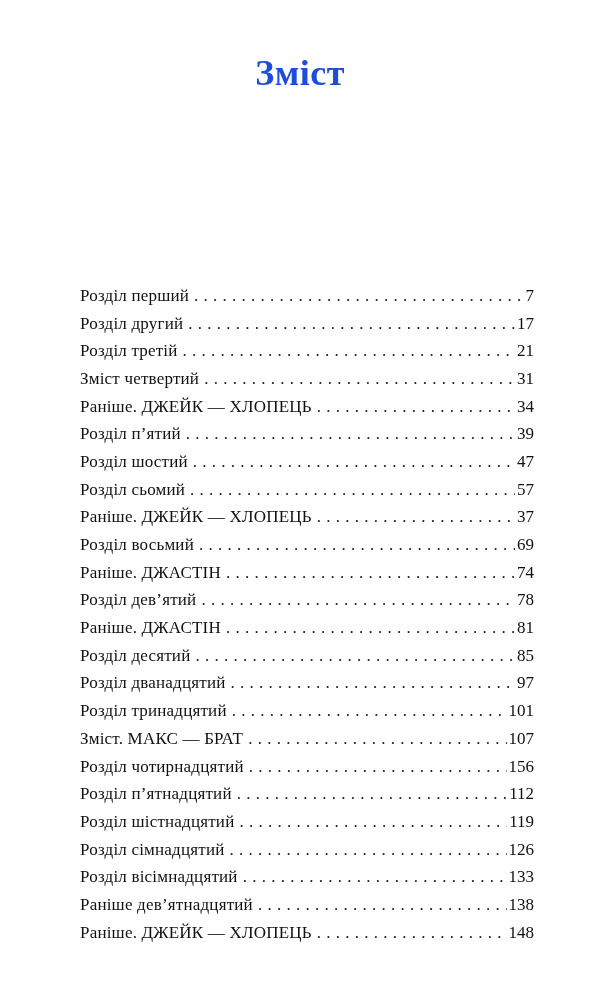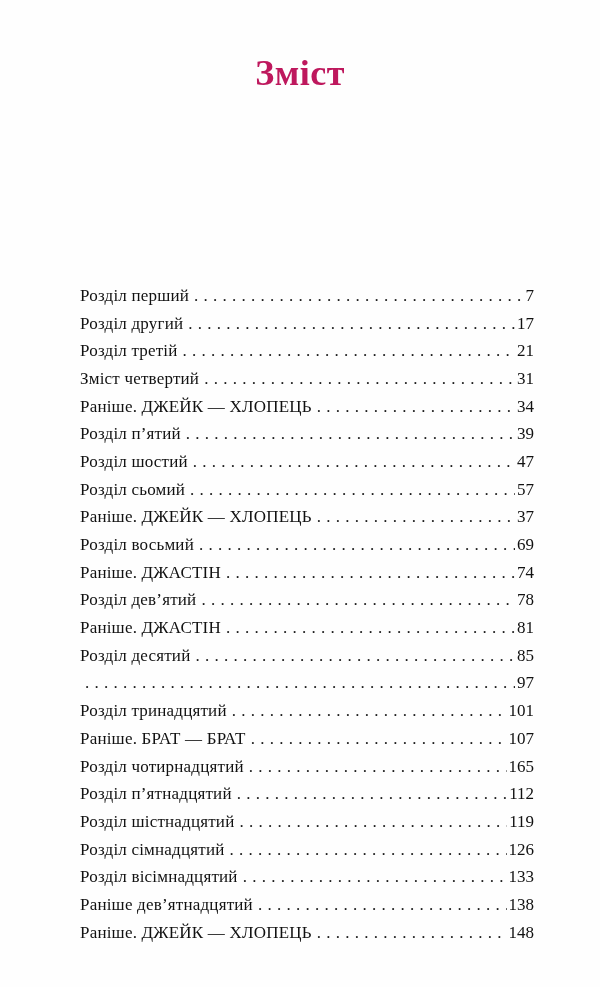--- a/index.html
+++ b/index.html
@@ -18,21 +18,21 @@
     width: 600px;
     height: 987px;
   }
 
   .page-title {
     margin-top: 52px;
     text-align: center;
     font-size: 36px;
     font-weight: bold;
     letter-spacing: 0.5px;
-    color: #be185d;
+    color: #1d4ed8;
   }
 
   .toc {
     position: absolute;
     top: 230px;
     left: 80px;
     right: 66px;
   }
 
   .toc-row {
@@ -161,40 +161,41 @@
   </div>
 
   <div class="toc-row">
     <span class="toc-label">Розділ десятий</span>
     <span class="toc-leader"></span>
     <span class="toc-page">85</span>
   </div>
 
 
   <div class="toc-row">
+    <span class="toc-label">Розділ дванадцятий</span>
     <span class="toc-leader"></span>
     <span class="toc-page">97</span>
   </div>
 
   <div class="toc-row">
     <span class="toc-label">Розділ тринадцятий</span>
     <span class="toc-leader"></span>
     <span class="toc-page">101</span>
   </div>
 
   <div class="toc-row">
-    <span class="toc-label">Раніше. БРАТ — БРАТ</span>
+    <span class="toc-label">Зміст. МАКС — БРАТ</span>
     <span class="toc-leader"></span>
     <span class="toc-page">107</span>
   </div>
 
   <div class="toc-row">
     <span class="toc-label">Розділ чотирнадцятий</span>
     <span class="toc-leader"></span>
-    <span class="toc-page">165</span>
+    <span class="toc-page">156</span>
   </div>
 
   <div class="toc-row">
     <span class="toc-label">Розділ п’ятнадцятий</span>
     <span class="toc-leader"></span>
     <span class="toc-page">112</span>
   </div>
 
   <div class="toc-row">
     <span class="toc-label">Розділ шістнадцятий</span>

